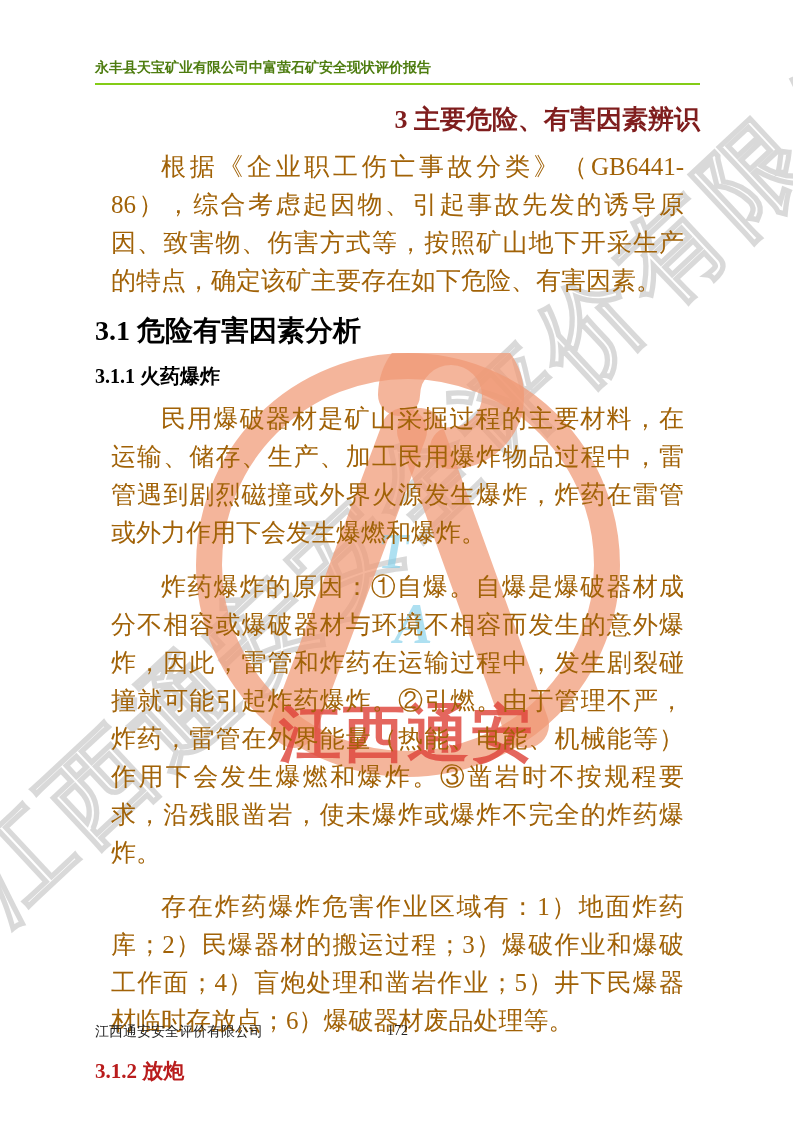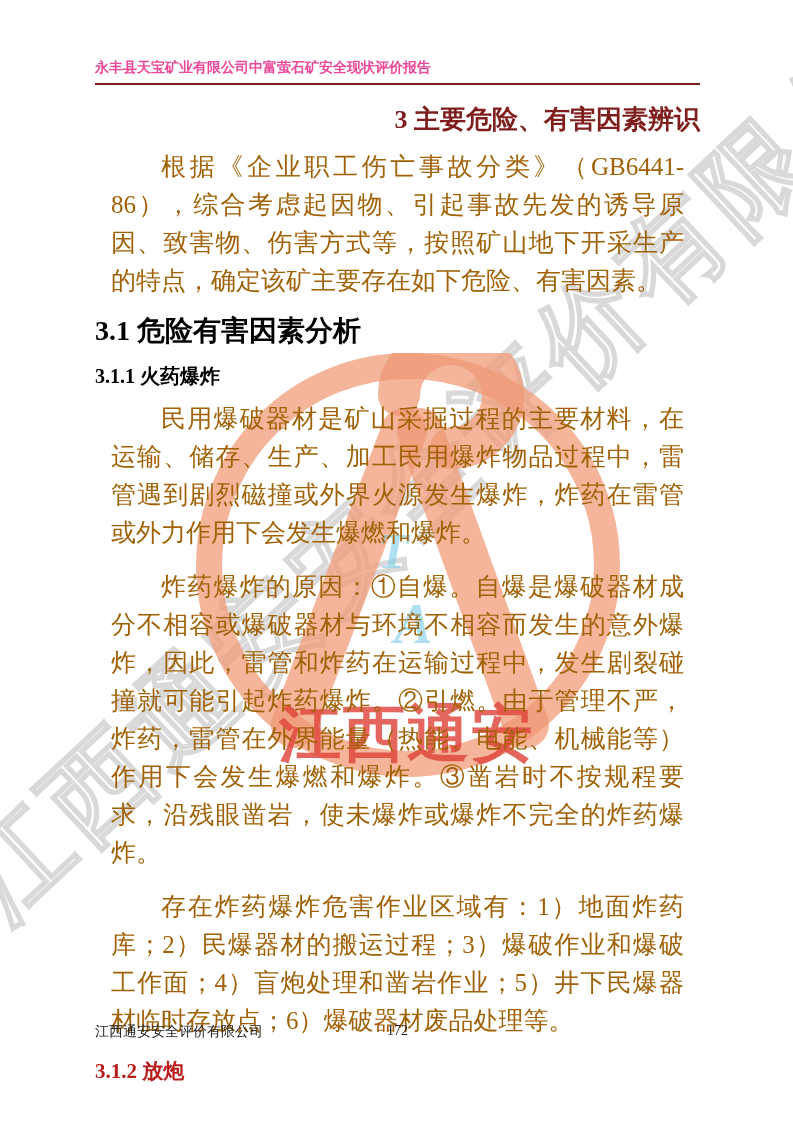--- a/index.html
+++ b/index.html
@@ -48,24 +48,24 @@
     left:279px;top:692px;
     font-family:"Liberation Sans","DejaVu Sans",sans-serif;
     font-weight:bold;
     font-size:62px;letter-spacing:2px;
     color:rgba(222,68,58,0.82);
   }
   
   .content{position:relative;z-index:1;padding:0 93px 0 95px;}
   .hdr{
     padding-top:57px;padding-bottom:6px;
-    border-bottom:2px solid #7f1d1d;
+    border-bottom:2px solid #84cc16;
     display:flex;justify-content:space-between;align-items:flex-end;
     font-family:"Liberation Sans","DejaVu Sans",sans-serif;
-    font-weight:bold;font-size:14px;line-height:20px;color:#ec4899;
+    font-weight:bold;font-size:14px;line-height:20px;color:#4d7c0f;
   }
   h1.title{
     margin:18px 0 0 0;
     text-align:right;
     font-size:26px;line-height:34px;font-weight:bold;color:#7f1d1d;
   }
   p.body{
     margin:16px;
     font-size:25px;line-height:38px;
     text-align:justify;

